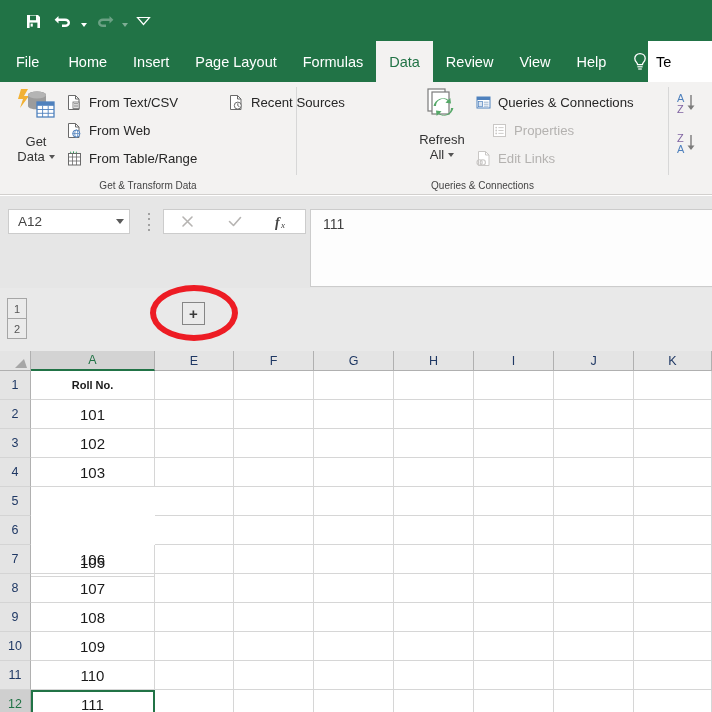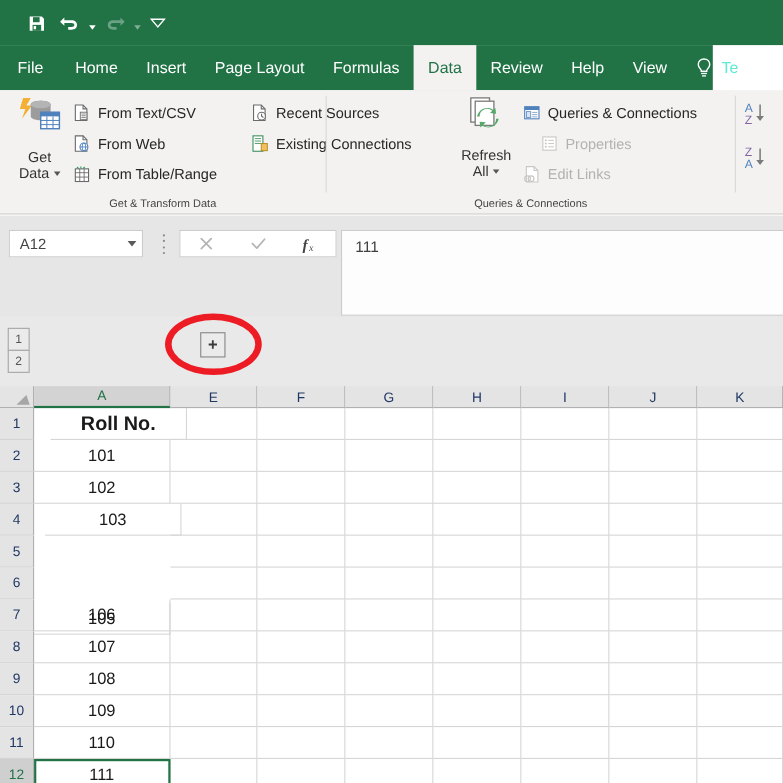--- a/index.html
+++ b/index.html
@@ -40,21 +40,21 @@
   .tabs{position:absolute;left:0;top:0;display:flex;align-items:stretch;height:41px;}
   .tab{
     display:flex;align-items:center;justify-content:center;
     color:#ffffff;font-size:14.5px;padding:0 13px;height:41px;white-space:nowrap;
     box-sizing:border-box;
   }
   .tab.file{padding:0 16px;}
   .tab.active{background:#f3f2f1;color:#217346;}
   .tellme{
     position:absolute;top:0;left:632px;height:41px;display:flex;align-items:center;gap:8px;
-    color:#5eead4;font-size:14.5px;
+    color:#000000;font-size:14.5px;
   }
   .bulb{width:16px;height:20px;position:relative;}
   .bulb svg{display:block;}
 
   
   .ribbon{
     position:absolute;left:0;top:82px;width:712px;height:113px;
     background:#f3f2f1;border-bottom:1px solid #d2d0ce;box-sizing:border-box;
   }
   .rgroup{position:absolute;top:0;height:112px;}
@@ -169,21 +169,21 @@
     display:flex;align-items:center;justify-content:center;
     font-size:12.5px;color:#1f3864;
   }
   .rh.sel{background:#cfcfcf;color:#217346;}
   .cell{
     position:absolute;height:29px;box-sizing:border-box;
     border-right:1px solid #d6d6d6;border-bottom:1px solid #d6d6d6;
     display:flex;align-items:center;justify-content:center;
     font-size:15px;color:#1a1a1a;
   }
-  .cell.hdrcell{font-weight:bold;font-size:18px;margin-left:15px;}
+  .cell.hdrcell{font-weight:bold;font-size:11px;}
   .selbox{
     position:absolute;border:2px solid #217346;box-sizing:border-box;pointer-events:none;
   }
 </style>
 </head>
 <body>
 
 <div id="app">
 
   <div class="titlebar">
@@ -222,22 +222,22 @@
 
   <div class="tabstrip">
     <div class="tabs">
       <div class="tab file">File</div>
       <div class="tab">Home</div>
       <div class="tab">Insert</div>
       <div class="tab">Page Layout</div>
       <div class="tab">Formulas</div>
       <div class="tab active">Data</div>
       <div class="tab">Review</div>
+      <div class="tab">View</div>
       <div class="tab">Help</div>
-      <div class="tab">View</div>
     </div>
     <div class="tellme">
       <span class="bulb">
         <svg width="16" height="20" viewBox="0 0 16 20">
             <path d="M8 1.6c3 0 5.2 2.2 5.2 5 0 2-1.1 3.1-1.9 4-.5.6-.8 1-.8 1.7v.4H5.5v-.4c0-.7-.3-1.1-.8-1.7-.8-.9-1.9-2-1.9-4 0-2.8 2.2-5 5.2-5z" fill="none" stroke="#ffffff" stroke-width="1.3"></path>
             <rect x="5.4" y="14.2" width="5.2" height="1.2" fill="#ffffff"></rect>
             <rect x="6.2" y="16.4" width="3.6" height="1.2" fill="#ffffff"></rect>
           </svg>
       </span>
       <span>Te</span>
@@ -316,32 +316,20 @@
           <svg width="17" height="17" viewBox="0 0 17 17">
               <path d="M2.5 1.5h7l3.5 3.5v10.5h-10.5z" fill="#fff" stroke="#6a6a6a" stroke-width="1"></path>
               <path d="M9.5 1.5v3.5h3.5" fill="none" stroke="#6a6a6a" stroke-width="1"></path>
               <circle cx="9.8" cy="11.6" r="3.5" fill="#fff" stroke="#6a6a6a" stroke-width="1"></circle>
               <path d="M9.8 9.3v2.4l1.7 1.1" fill="none" stroke="#6a6a6a" stroke-width="1"></path>
             </svg>
         </span>
         <span>Recent Sources</span>
       </div>
 
-      <div class="sitem" style="left:228px;top:36px;">
-        <span class="sicon">
-          <svg width="17" height="17" viewBox="0 0 17 17">
-              <rect x="2" y="1.5" width="9" height="14" fill="#fff" stroke="#3f8f5f" stroke-width="1"></rect>
-              <line x1="3.6" y1="4" x2="9.4" y2="4" stroke="#3f8f5f" stroke-width="0.8"></line>
-              <line x1="3.6" y1="6.2" x2="9.4" y2="6.2" stroke="#3f8f5f" stroke-width="0.8"></line>
-              <line x1="3.6" y1="8.4" x2="9.4" y2="8.4" stroke="#3f8f5f" stroke-width="0.8"></line>
-              <rect x="9.5" y="8.5" width="5.5" height="6.5" fill="#f0c060" stroke="#b98b22" stroke-width="0.9"></rect>
-            </svg>
-        </span>
-        <span>Existing Connections</span>
-      </div>
 
       <div class="rgroup-label">Get &amp; Transform Data</div>
     </div>
     <div class="rdivider" style="left:296px;"></div>
 
     <div class="rgroup" style="left:297px;width:371px;">
       <div class="refresh" style="left:113px;">
         <span>
           <svg width="42" height="42" viewBox="0 0 42 42">
             <rect x="7" y="3" width="17" height="22" fill="#fff" stroke="#7b7b7b" stroke-width="1.2"></rect>
@@ -495,21 +483,21 @@
     <div class="rh" style="top:194px;">7</div>
     <div class="rh" style="top:223px;">8</div>
     <div class="rh" style="top:252px;">9</div>
     <div class="rh" style="top:281px;">10</div>
     <div class="rh" style="top:310px;">11</div>
     <div class="rh sel" style="top:339px;">12</div>
 
     <div class="cell hdrcell" style="left:31px;top:20px;width:124px;">Roll No.</div>
     <div class="cell" style="left:31px;top:49px;width:124px;">101</div>
     <div class="cell" style="left:31px;top:78px;width:124px;">102</div>
-    <div class="cell" style="left:41px;top:107px;width:124px;">103</div>
+    <div class="cell" style="left:31px;top:107px;width:124px;">103</div>
     <div class="cell" style="left:31px;top:165px;width:124px;margin-top:32px;">105</div>
     <div class="cell" style="left:31px;top:194px;width:124px;">106</div>
     <div class="cell" style="left:31px;top:223px;width:124px;">107</div>
     <div class="cell" style="left:31px;top:252px;width:124px;">108</div>
     <div class="cell" style="left:31px;top:281px;width:124px;">109</div>
     <div class="cell" style="left:31px;top:310px;width:124px;">110</div>
     <div class="cell" style="left:31px;top:339px;width:124px;">111</div>
 
     <div class="cell" style="left:155px;top:20px;width:79px;"></div>
     <div class="cell" style="left:234px;top:20px;width:80px;"></div>

